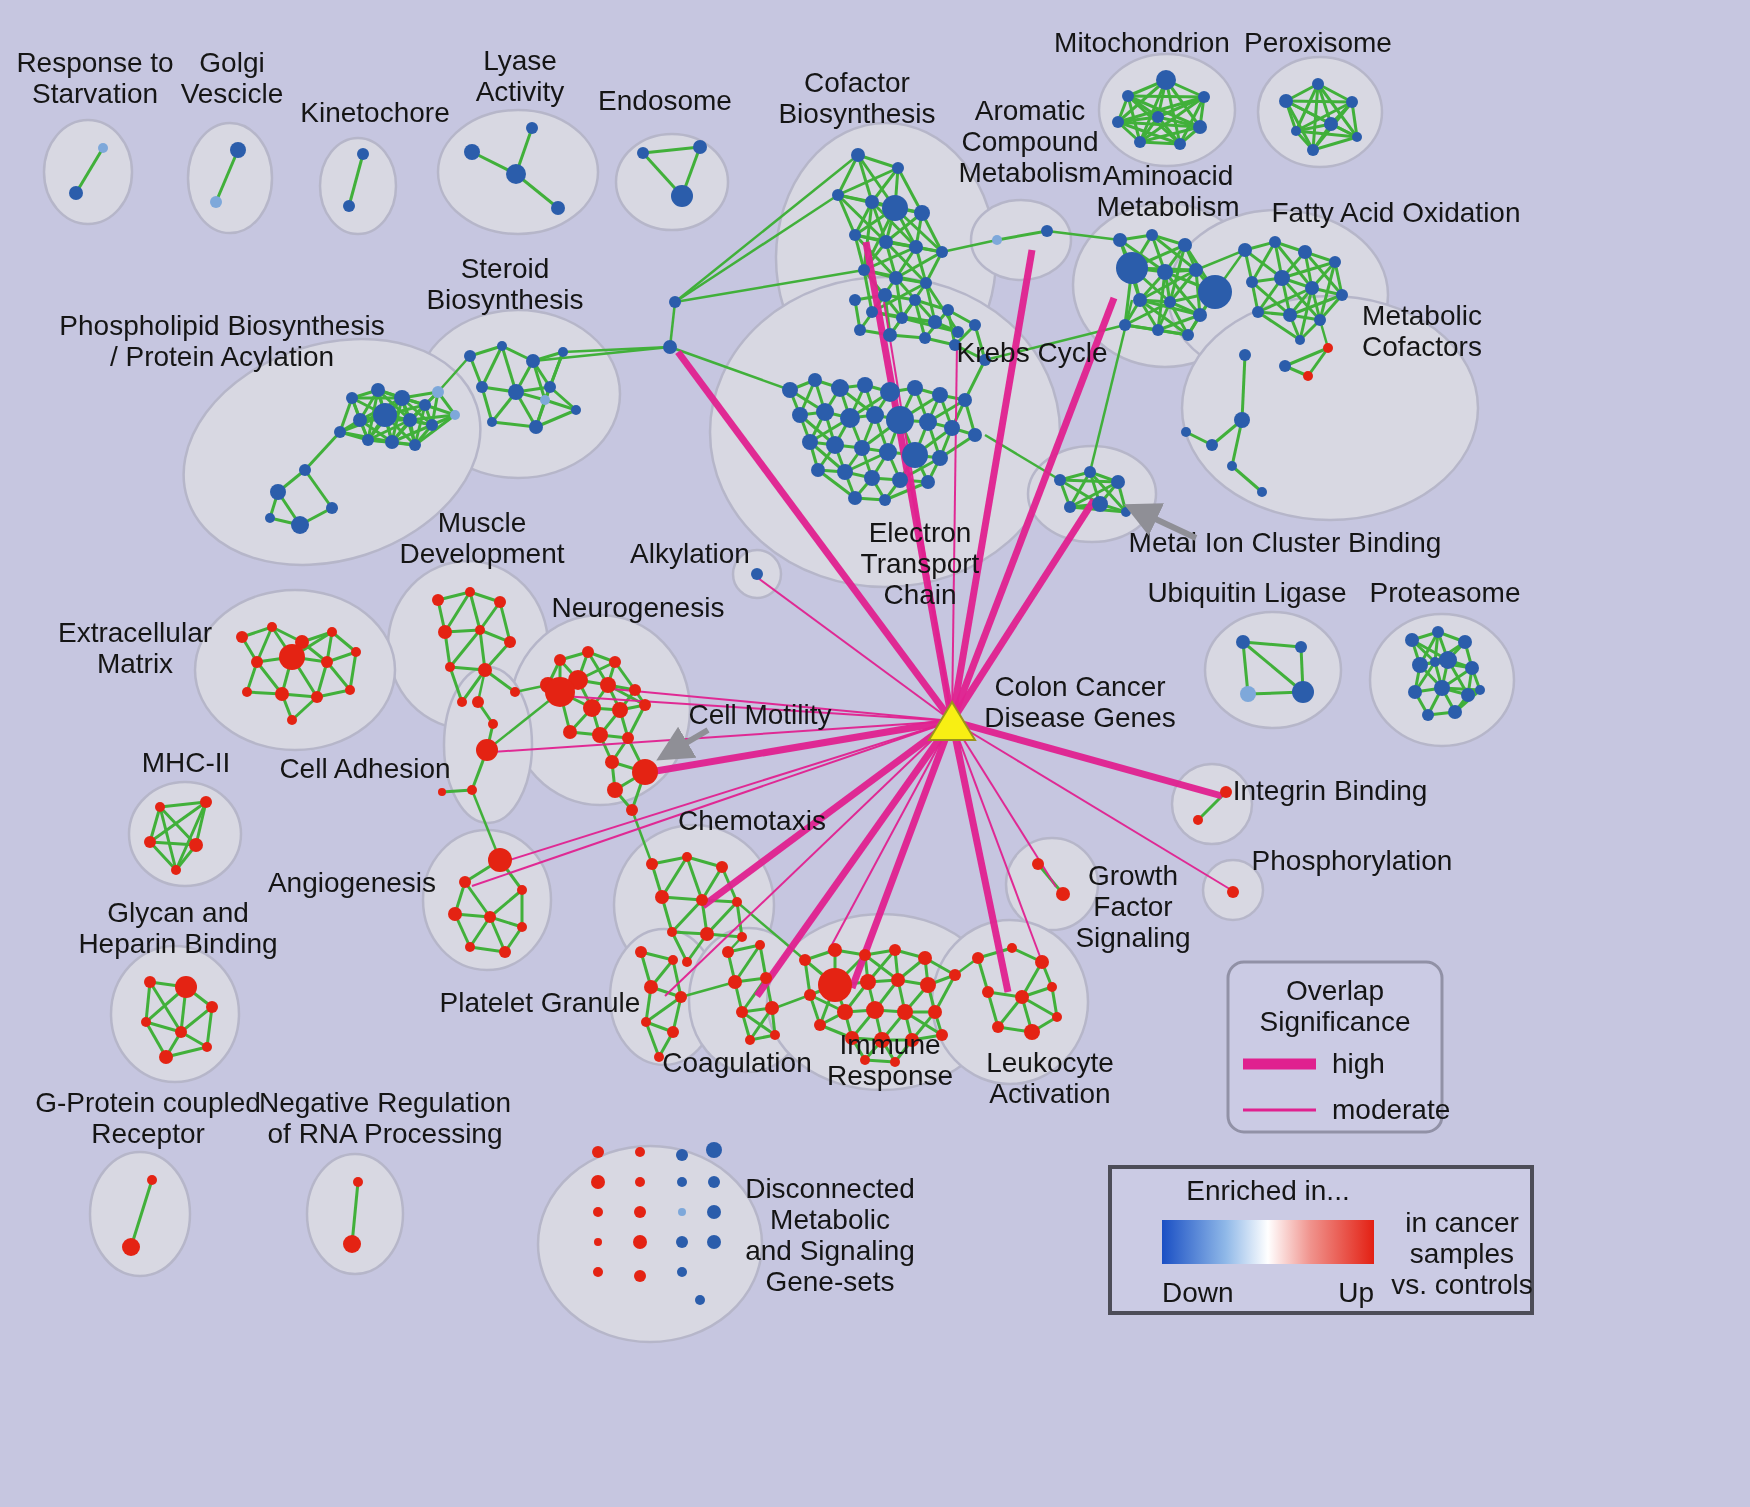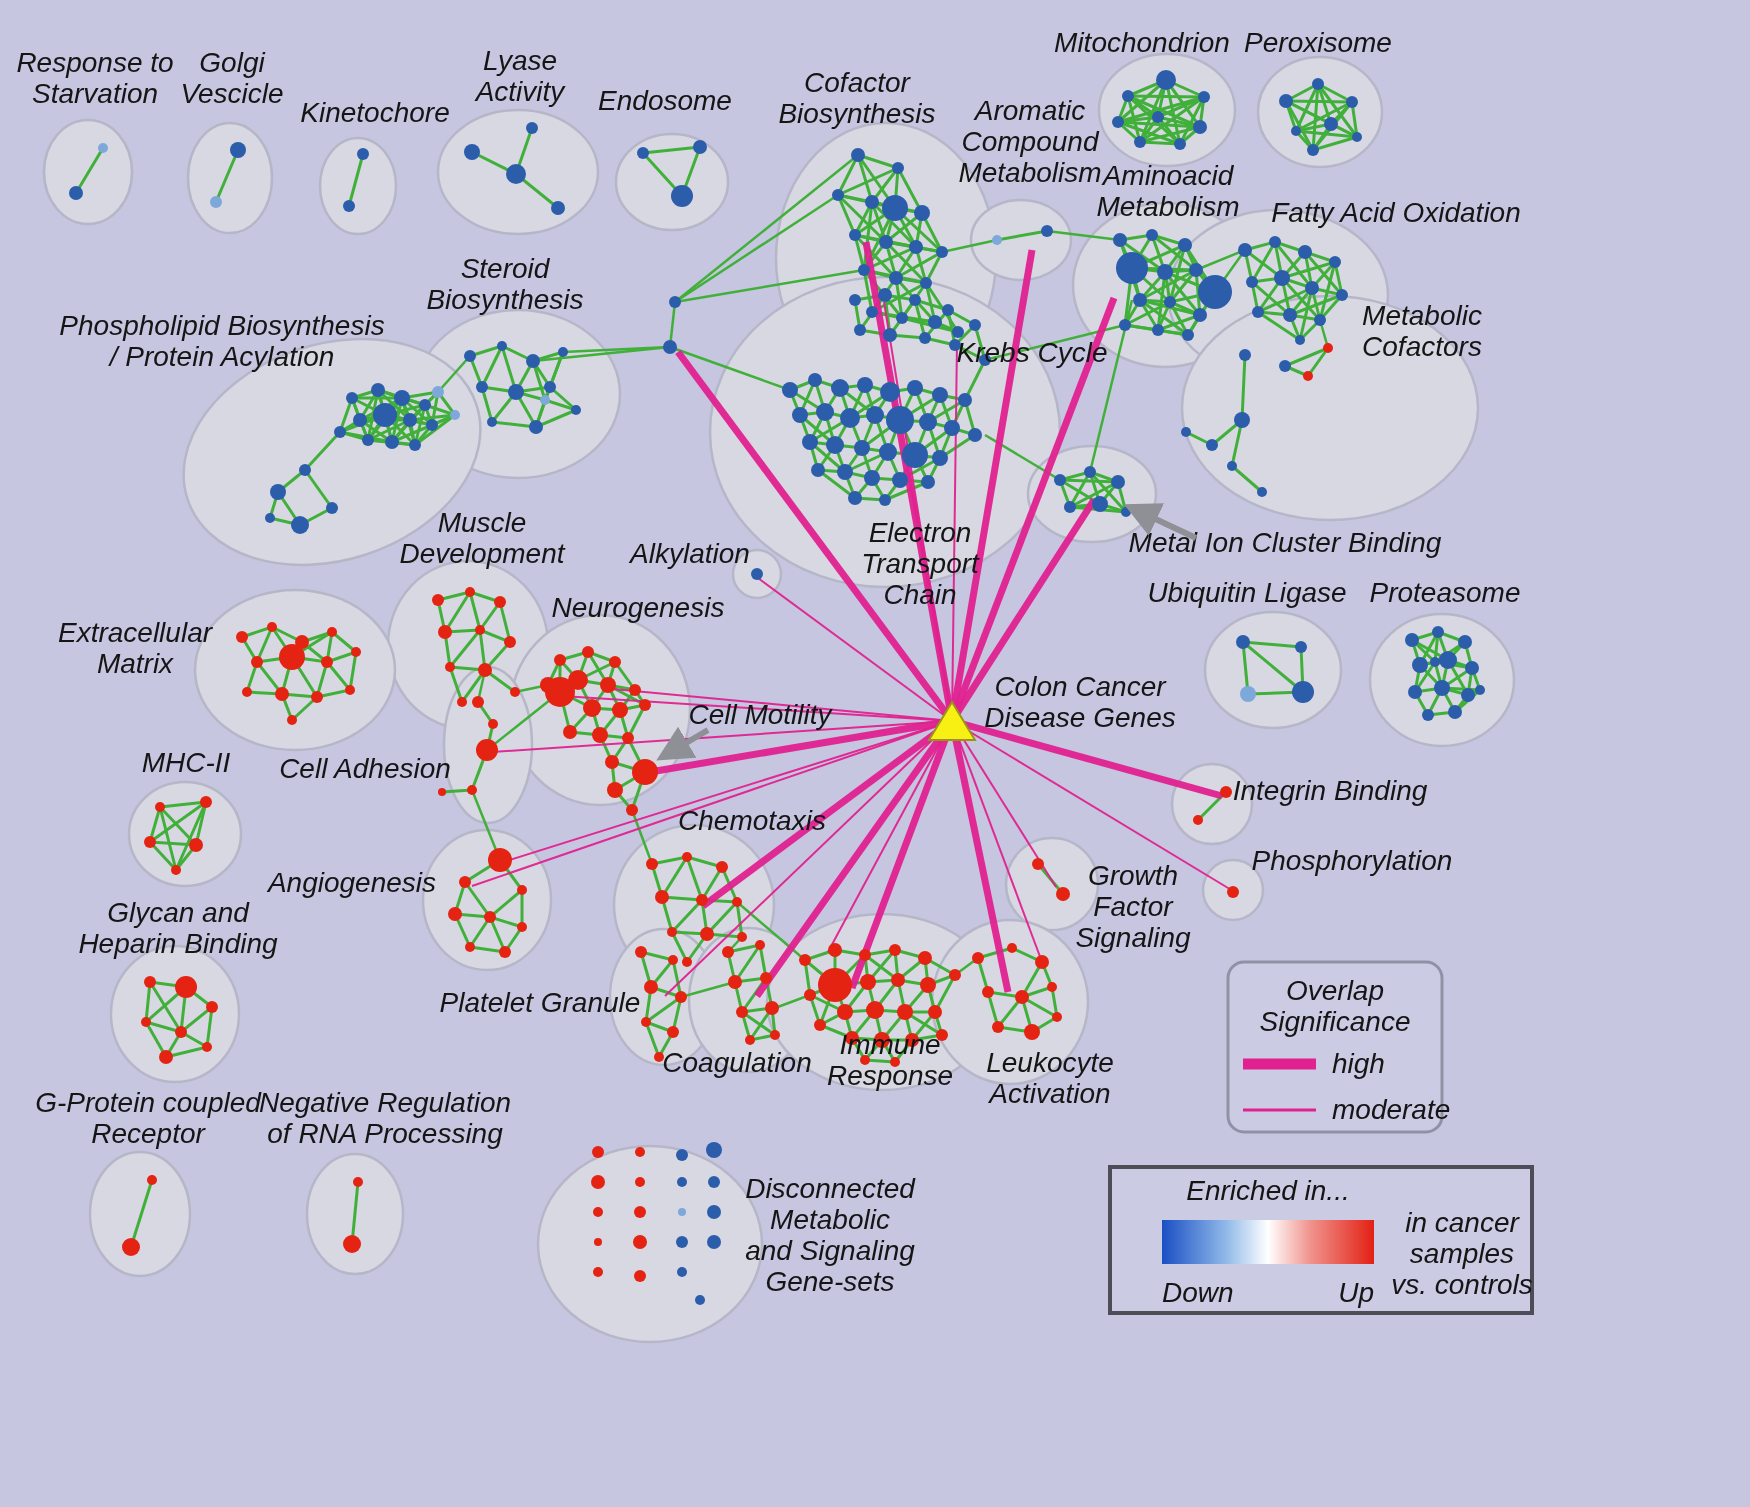--- a/index.html
+++ b/index.html
@@ -1,17 +1,17 @@
 <!DOCTYPE html>
 <html><head>
 <meta charset="utf-8">
 <title>Enrichment Map</title>
 <style>
   html,body{margin:0;padding:0;background:#c6c6e0;}
-  .figure{width:1588px;height:1507px;position:relative;overflow:hidden;background:#c6c6e0;font-style:italic;}
+  .figure{width:1588px;height:1507px;position:relative;overflow:hidden;background:#c6c6e0;}
   svg{display:block;width:1750px;height:1507px;}
   text{font-family:"Liberation Sans","DejaVu Sans",sans-serif;font-size:28px;fill:#151515;}
 </style>
 </head>
 <body>
 
 <div class="figure">
   <svg id="scene" xmlns="http://www.w3.org/2000/svg" viewBox="0 0 1750 1507">
       <rect x="0" y="0" width="1750" height="1507" fill="#c6c6e0"></rect>
       <defs>

